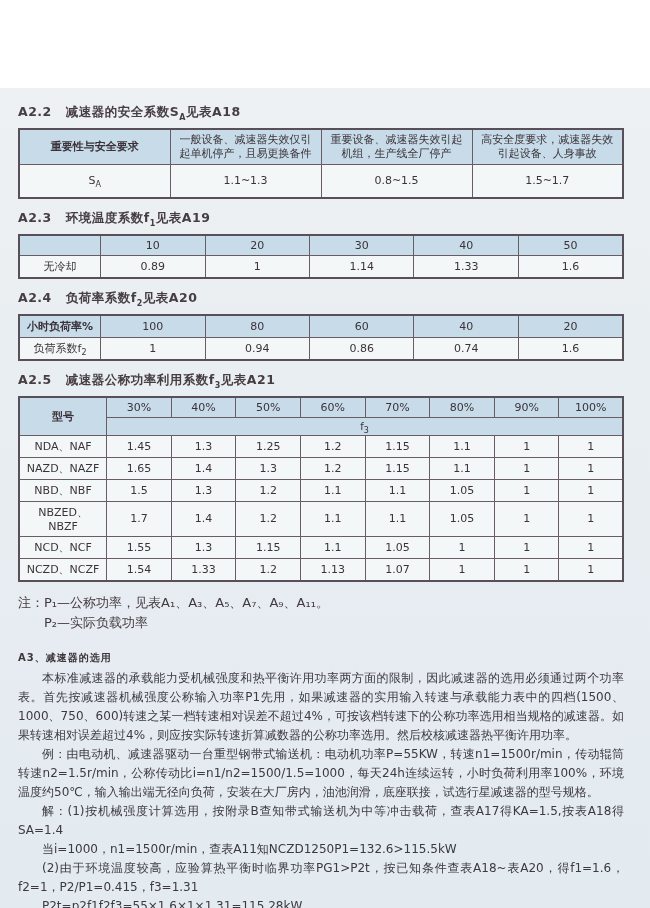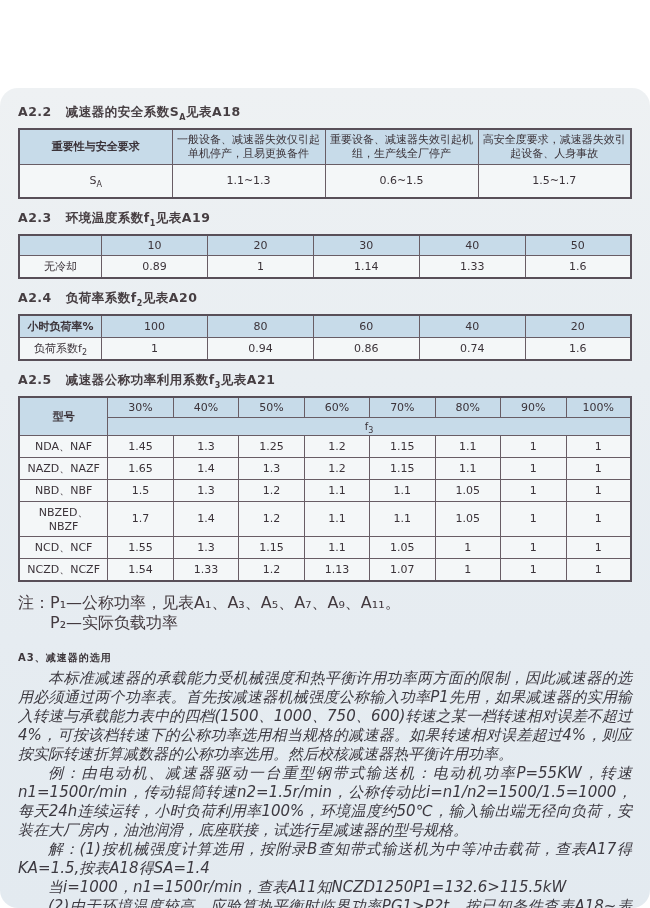--- a/index.html
+++ b/index.html
@@ -1,44 +1,44 @@
 <!DOCTYPE html>
 <html><head>
 <meta charset="utf-8">
 <style>
   * { margin:0; padding:0; box-sizing:border-box; }
   html,body { width:650px; height:908px; overflow:hidden; background:#ffffff;
               font-family:"DejaVu Sans","Liberation Sans",sans-serif; }
   .top-margin { height:88px; background:#ffffff; }
-  .page { width:650px; height:820px; padding:12px 18px 0 18px;
+  .page { width:650px; height:820px; padding:12px 26px 0 18px;
           background:linear-gradient(180deg,#eef1f3 0%, #e9eef2 35%, #e3eaf0 100%);
-          color:#3a373d;border-radius:18px; }
+          color:#3a373d; }
   .sec-h { font-size:12.5px; font-weight:600; color:#463e42; margin:4px 0 7px 0; letter-spacing:.5px; }
   .sec-no { margin-right:14px; }
   sub { font-size:8px; line-height:0; }
   .main-h { font-size:10px; font-weight:700; color:#3d363b; margin:18px 0 4px 0; letter-spacing:1px; }
 
   table.tbl { width:100%; border-collapse:collapse; table-layout:fixed;
               border:2px solid #584f58; margin-bottom:11px;
               font-size:11px; color:#3b3339; }
   table.tbl td, table.tbl th { border:1px solid #685d65; text-align:center; vertical-align:middle;
               background:#f4f7f8; font-weight:400; padding:3px 4px; }
   table.tbl th { background:#c7dbe9; }
   table.tbl th.lbl { font-weight:600; }
   .tbl-a18 th { height:34px; line-height:14px; padding:2px 8px; }
   .tbl-a18 td { height:33px; }
   .tbl-small th, .tbl-small td { height:19px; padding:2px 4px; }
   .tbl-a21 th.pct { height:20px; }
   .tbl-a21 th.frow { height:18px; padding:0; font-size:10px; }
   .tbl-a21 td { height:20px; }
 
-  .note { font-size:16px; line-height:20px; color:#433a3f; margin:2px 0 14px 0; }
+  .note { font-size:13px; line-height:20px; color:#433a3f; margin:2px 0 14px 0; }
   .note .cont { padding-left:2em; }
 
-  .body-text p { font-size:15px; line-height:19px; color:#3c3940; text-indent:2em; text-align:justify;font-style:italic; }
+  .body-text p { font-size:12px; line-height:19px; color:#3c3940; text-indent:2em; text-align:justify; }
 </style>
 </head>
 <body>
 
 <div class="top-margin"></div>
 
 <div class="page">
 
   <h2 class="sec-h"><span class="sec-no">A2.2</span><span>减速器的安全系数S</span><sub>A</sub><span>见表A18</span></h2>
 
@@ -52,21 +52,21 @@
     <tbody>
         <tr>
       <th class="lbl">重要性与安全要求</th>
       <th>一般设备、减速器失效仅引起单机停产，且易更换备件</th>
       <th>重要设备、减速器失效引起机组，生产线全厂停产</th>
       <th>高安全度要求，减速器失效引起设备、人身事故</th>
     </tr>
     <tr>
       <td><span>S</span><sub>A</sub></td>
       <td>1.1~1.3</td>
-      <td>0.6~1.5</td>
+      <td>0.8~1.5</td>
       <td>1.5~1.7</td>
     </tr>
   </tbody>
     </table>
 
   <h2 class="sec-h"><span class="sec-no">A2.3</span><span>环境温度系数f</span><sub>1</sub><span>见表A19</span></h2>
 
   <table class="tbl tbl-small">
     <colgroup>
         <col style="width:13.5%">

